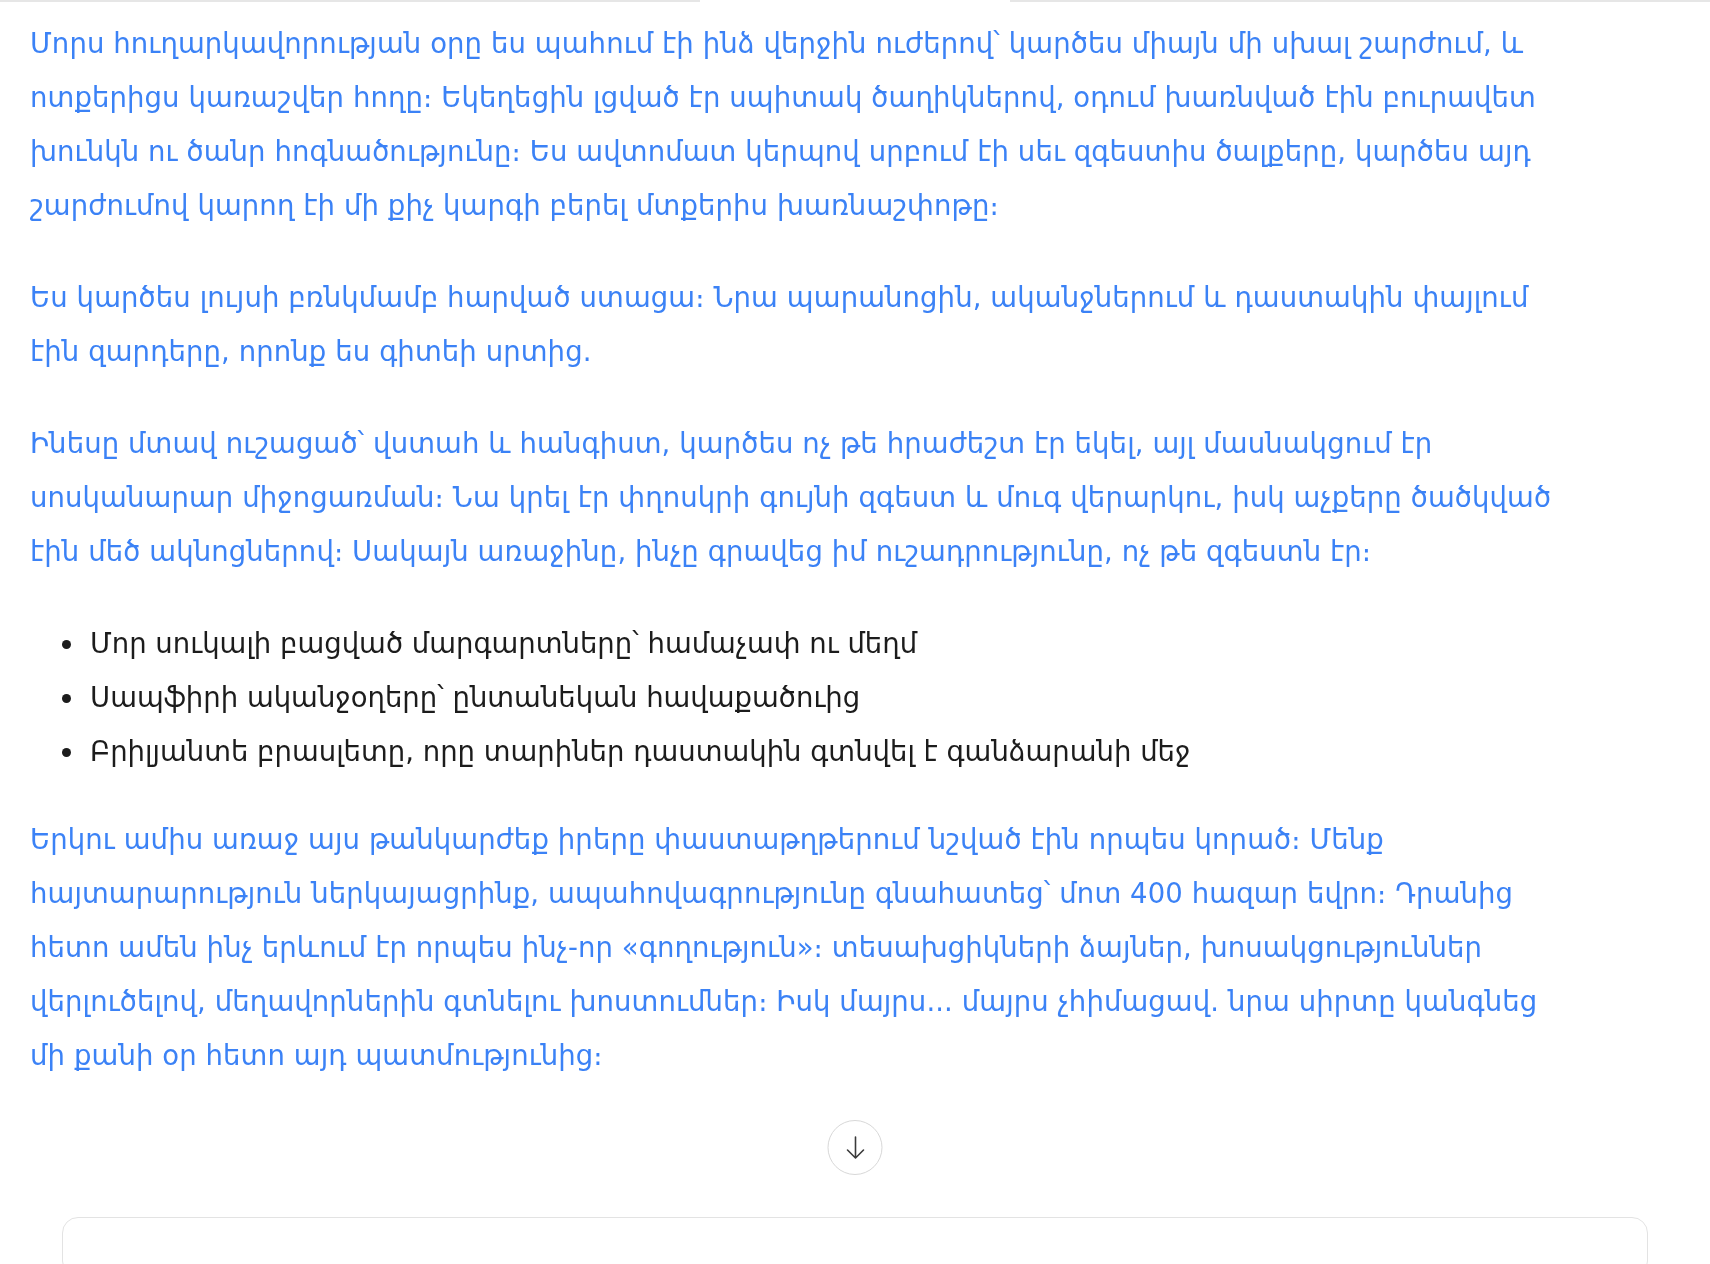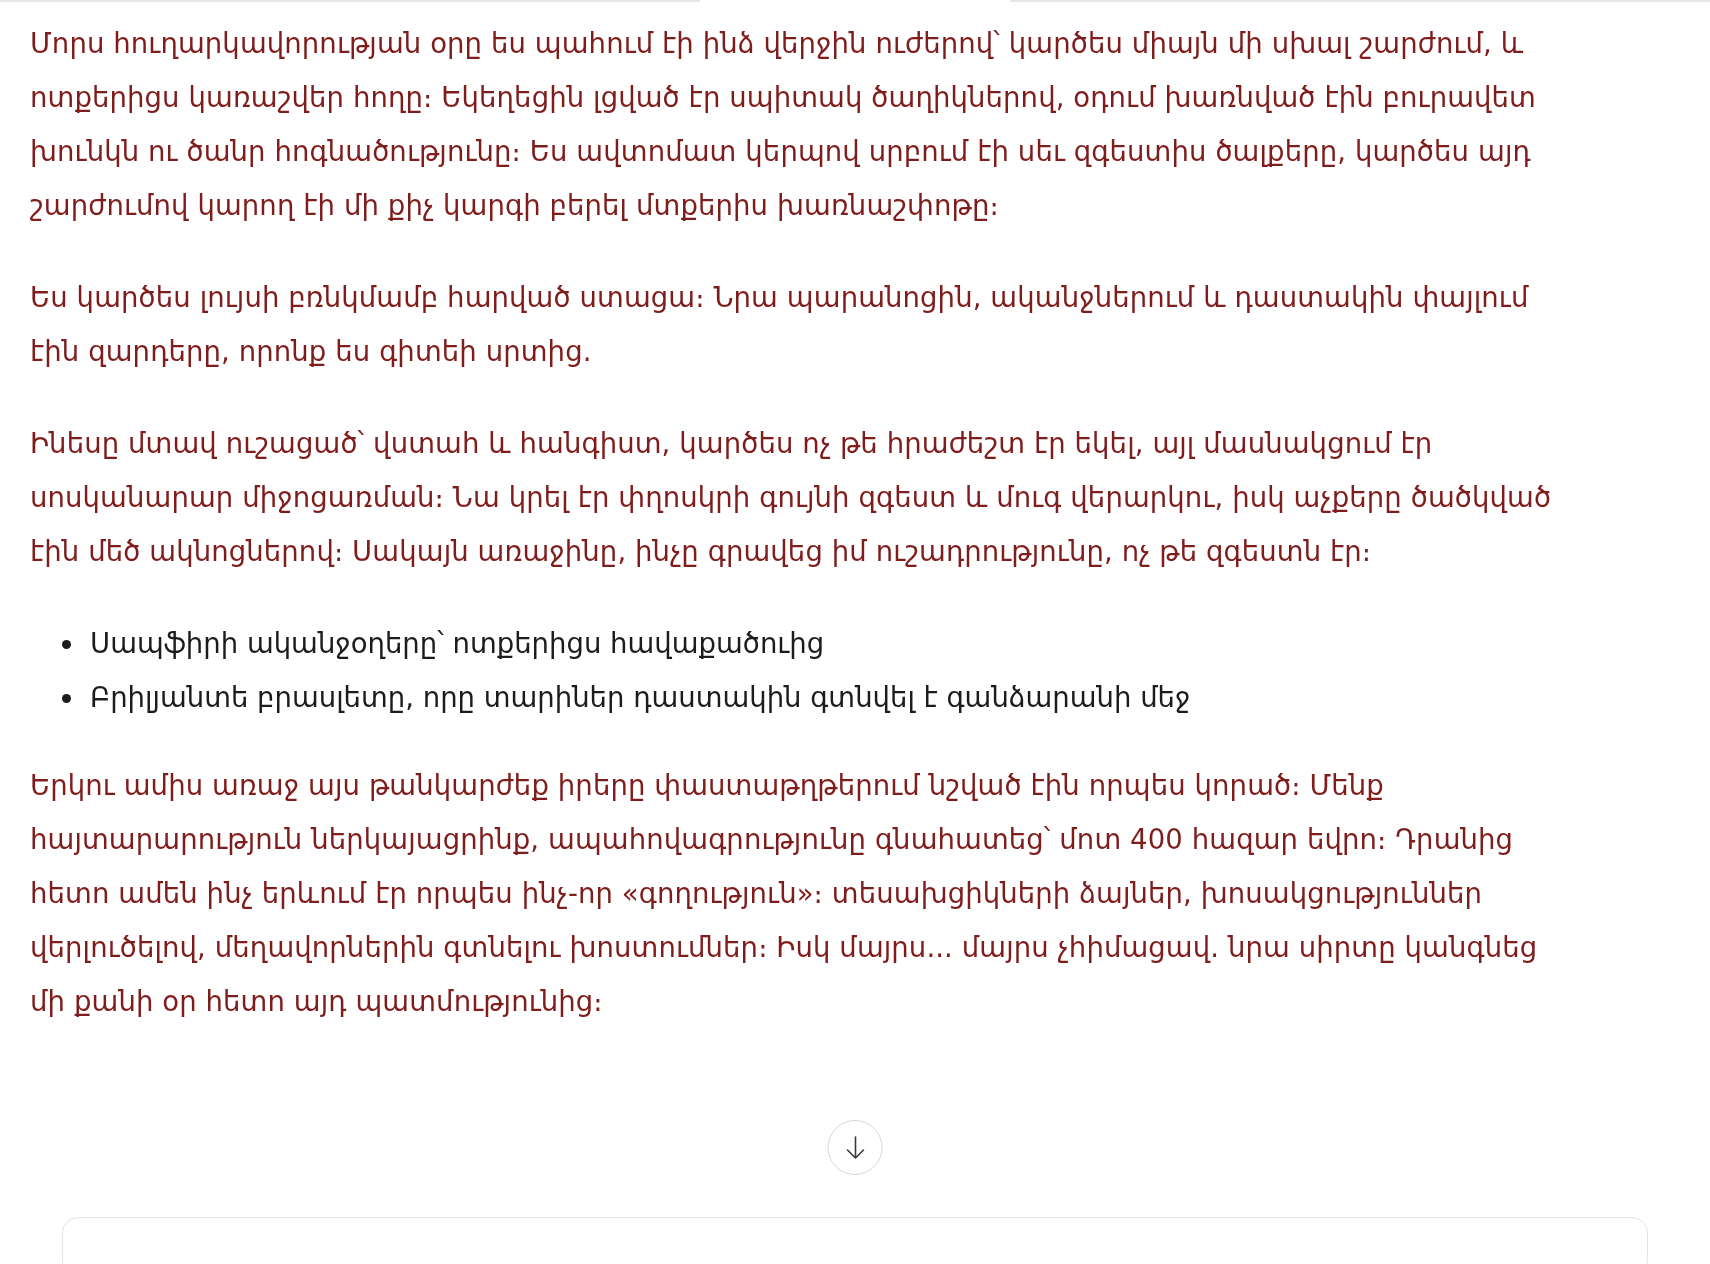--- a/index.html
+++ b/index.html
@@ -41,21 +41,21 @@
     position: absolute;
     top: 16px;
     left: 30px;
     width: 1580px;
   }
   p.para {
     margin: 0 0 38px 0;
     font-size: 27.5px;
     line-height: 54px;
     letter-spacing: 0.1px;
-    color: #7f1d1d;
+    color: #3b82f6;
     max-width: 1545px;
   }
   ul.bullets {
     margin: 0 0 34px 0;
     padding: 0 0 0 60px;
     list-style: none;
   }
   ul.bullets li {
     position: relative;
     font-size: 27.5px;
@@ -113,21 +113,22 @@
   <div class="top-rule"></div>
   <div class="top-rule-gap"></div>
 
   <div class="content">
 
     <p class="para">Մորս հուղարկավորության օրը ես պահում էի ինձ վերջին ուժերով՝ կարծես միայն մի սխալ շարժում, և ոտքերիցս կառաշվեր հողը։ Եկեղեցին լցված էր սպիտակ ծաղիկներով, օդում խառնված էին բուրավետ խունկն ու ծանր հոգնածությունը։ Ես ավտոմատ կերպով սրբում էի սեւ զգեստիս ծալքերը, կարծես այդ շարժումով կարող էի մի քիչ կարգի բերել մտքերիս խառնաշփոթը։</p>
     <p class="para">Ես կարծես լույսի բռնկմամբ հարված ստացա։ Նրա պարանոցին, ականջներում և դաստակին փայլում էին զարդերը, որոնք ես գիտեի սրտից.</p>
     <p class="para">Ինեսը մտավ ուշացած՝ վստահ և հանգիստ, կարծես ոչ թե հրաժեշտ էր եկել, այլ մասնակցում էր սոսկանարար միջոցառման։ Նա կրել էր փղոսկրի գույնի զգեստ և մուգ վերարկու, իսկ աչքերը ծածկված էին մեծ ակնոցներով։ Սակայն առաջինը, ինչը գրավեց իմ ուշադրությունը, ոչ թե զգեստն էր։</p>
 
     <ul class="bullets">
-      <li>Սապֆիրի ականջօղերը՝ ոտքերիցս հավաքածուից</li>
+      <li>Մոր սուկալի բացված մարգարտները՝ համաչափ ու մեղմ</li>
+      <li>Սապֆիրի ականջօղերը՝ ընտանեկան հավաքածուից</li>
       <li>Բրիլյանտե բրասլետը, որը տարիներ դաստակին գտնվել է գանձարանի մեջ</li>
     </ul>
 
     <p class="para">Երկու ամիս առաջ այս թանկարժեք իրերը փաստաթղթերում նշված էին որպես կորած։ Մենք հայտարարություն ներկայացրինք, ապահովագրությունը գնահատեց՝ մոտ 400 հազար եվրո։ Դրանից հետո ամեն ինչ երևում էր որպես ինչ-որ «գողություն»։ տեսախցիկների ձայներ, խոսակցություններ վերլուծելով, մեղավորներին գտնելու խոստումներ։ Իսկ մայրս... մայրս չհիմացավ. նրա սիրտը կանգնեց մի քանի օր հետո այդ պատմությունից։</p>
 
   </div>
 
   <button class="scroll-down-btn">
     <span>
       <svg width="24" height="26" viewBox="0 0 24 26" fill="none" xmlns="http://www.w3.org/2000/svg">

